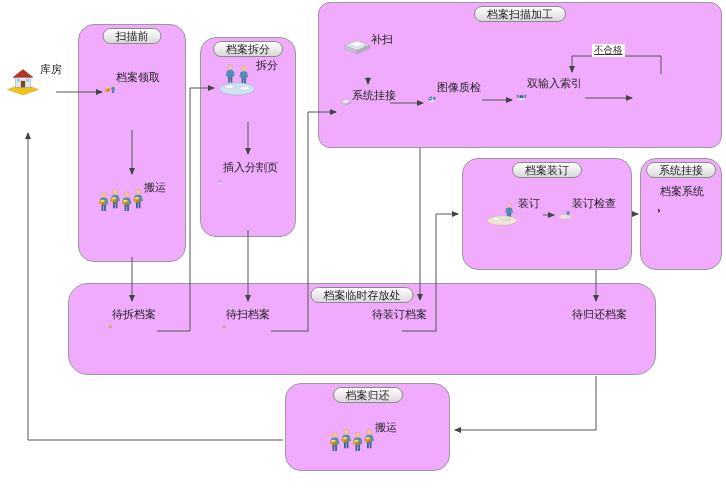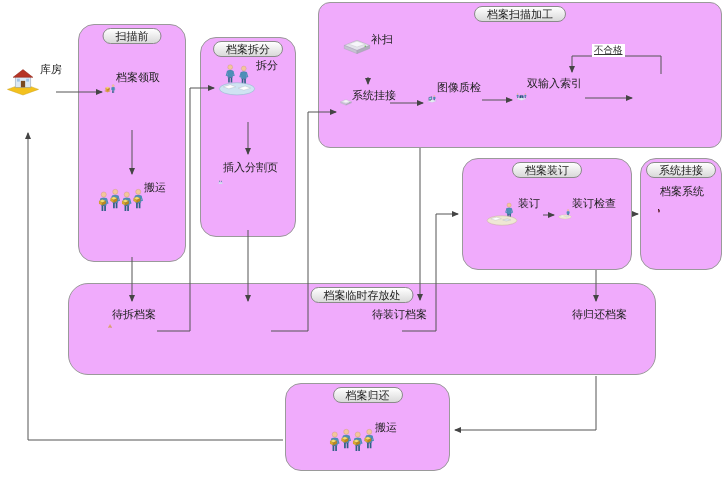--- a/index.html
+++ b/index.html
@@ -214,20 +214,26 @@
         <use href="#sym-server"></use>
       </svg>
     <div class="lbl">档案系统</div>
   </div>
 
   <div class="node" style="left:108px;top:305px;width:48px">
     <svg width="48" height="42">
         <use href="#sym-boxes"></use>
       </svg>
     <div class="lbl">待拆档案</div>
+  </div>
+  <div class="node" style="left:222px;top:305px;width:48px">
+    <svg width="48" height="42">
+        <use href="#sym-boxes"></use>
+      </svg>
+    <div class="lbl">待扫档案</div>
   </div>
   <div class="node" style="left:372px;top:305px;width:48px">
     <svg width="48" height="42">
         <use href="#sym-boxes"></use>
       </svg>
     <div class="lbl">待装订档案</div>
   </div>
   <div class="node" style="left:572px;top:305px;width:48px">
     <svg width="48" height="42">
         <use href="#sym-boxes"></use>

